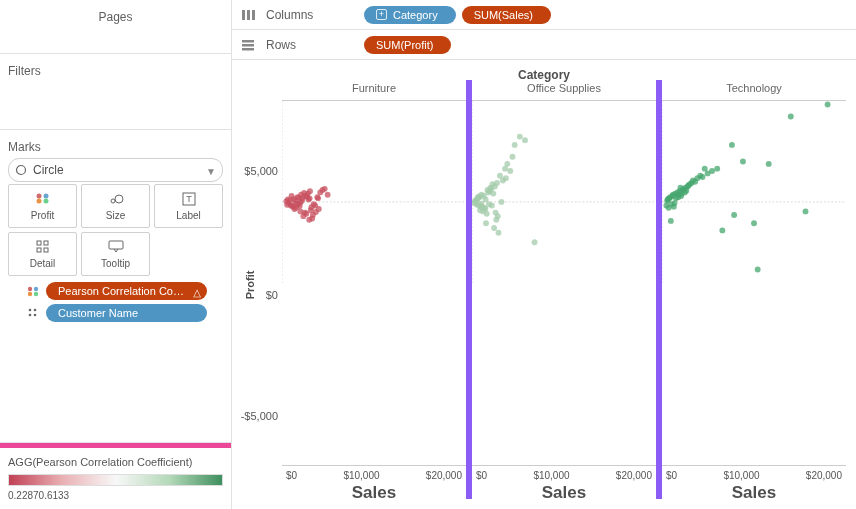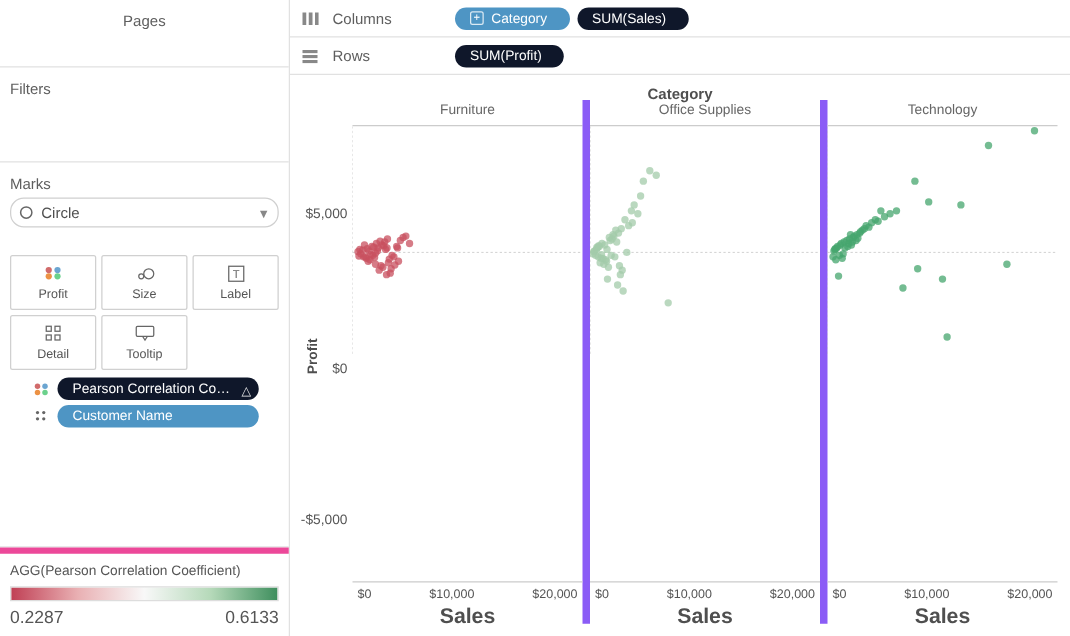--- a/index.html
+++ b/index.html
@@ -4,35 +4,35 @@
 <style>
   * { box-sizing: border-box; }
   html, body { margin: 0; padding: 0; width: 856px; height: 509px; font-family: Arial, Helvetica, sans-serif; font-size: 12px; color: #4f4f4f; background: #fff; }
   .app { display: flex; width: 856px; height: 509px; }
   .sidebar { width: 232px; flex: 0 0 232px; border-right: 1px solid #e1e1e1; display: flex; flex-direction: column; }
   .panel { border-bottom: 1px solid #e1e1e1; padding: 6px 8px; }
   .panel-title { color: #5e5e5e; font-size: 12px; margin: 4px 0; }
   .pages { height: 54px; text-align: center; }
   .filters { height: 76px; }
   .marks { flex: 1 1 auto; }
-  .mark-type { border: 1px solid #d0d0d0; border-radius: 11px; padding: 4px 6px; display: flex; align-items: flex-end; justify-content: space-between; margin-bottom: 22px; }
+  .mark-type { border: 1px solid #d0d0d0; border-radius: 11px; padding: 4px 6px; display: flex; align-items: flex-end; justify-content: space-between; margin-bottom: 2px; }
   .mark-type .circle { display: inline-flex; align-items: center; gap: 6px; }
   .marks-grid { display: grid; grid-template-columns: repeat(3, 1fr); grid-template-rows: repeat(2, 44px); gap: 4px; margin-bottom: 6px; }
   .mark-btn { border: 1px solid #d0d0d0; border-radius: 2px; display: flex; flex-direction: column; align-items: center; justify-content: center; gap: 2px; font-size: 10px; color: #555; background: #fff; }
   .mark-btn svg, .mark-btn .ico { height: 16px; }
   .pill-row { display: flex; align-items: center; gap: 4px; margin: 4px 16px; }
   .pill-row .slot-ico { width: 18px; display: flex; justify-content: center; }
   .pill { border-radius: 12px; padding: 3px 22px 3px 12px; color: #fff; font-size: 11px; white-space: nowrap; overflow: hidden; text-overflow: ellipsis; position: relative; }
-  .pill.green { background: #0f172a; }
+  .pill.green { background: #c2410c; }
   .pill.blue { background: #4e95c4; }
   .pill .caret { position: absolute; right: 6px; top: 5px; color: rgba(255,255,255,0.9); font-size: 10px; }
   .legend-panel { border-top: 5px solid #ec4899; padding: 8px; }
   .legend-title { font-size: 11px; color: #555; margin-bottom: 6px; }
   .gradient { height: 12px; width: 100%; background: linear-gradient(to right, #c04055, #e9b0b3, #f8f8f8, #b5d9b9, #3f8f5e); border: 1px solid #ddd; }
-  .legend-range { display: flex; justify-content: space-between; font-size: 14px; color: #555; margin-top: 4px; }
+  .legend-range { display: flex; justify-content: flex-start; font-size: 10px; color: #555; margin-top: 4px; }
 
   .main { flex: 1 1 auto; display: flex; flex-direction: column; }
   .shelf { display: flex; align-items: center; border-bottom: 1px solid #e1e1e1; height: 30px; padding: 0 6px; gap: 8px; }
   .shelf-icon { width: 20px; display: flex; justify-content: center; color: #888; }
   .shelf-label { width: 90px; color: #5e5e5e; }
   .shelf-pills { display: flex; gap: 6px; align-items: center; }
   .shelf .pill { padding: 3px 18px 3px 12px; }
   .shelf .pill.blue { display: flex; align-items: center; gap: 6px; }
 
   .viz { flex: 1; position: relative; padding: 20px 10px 10px 50px; }

